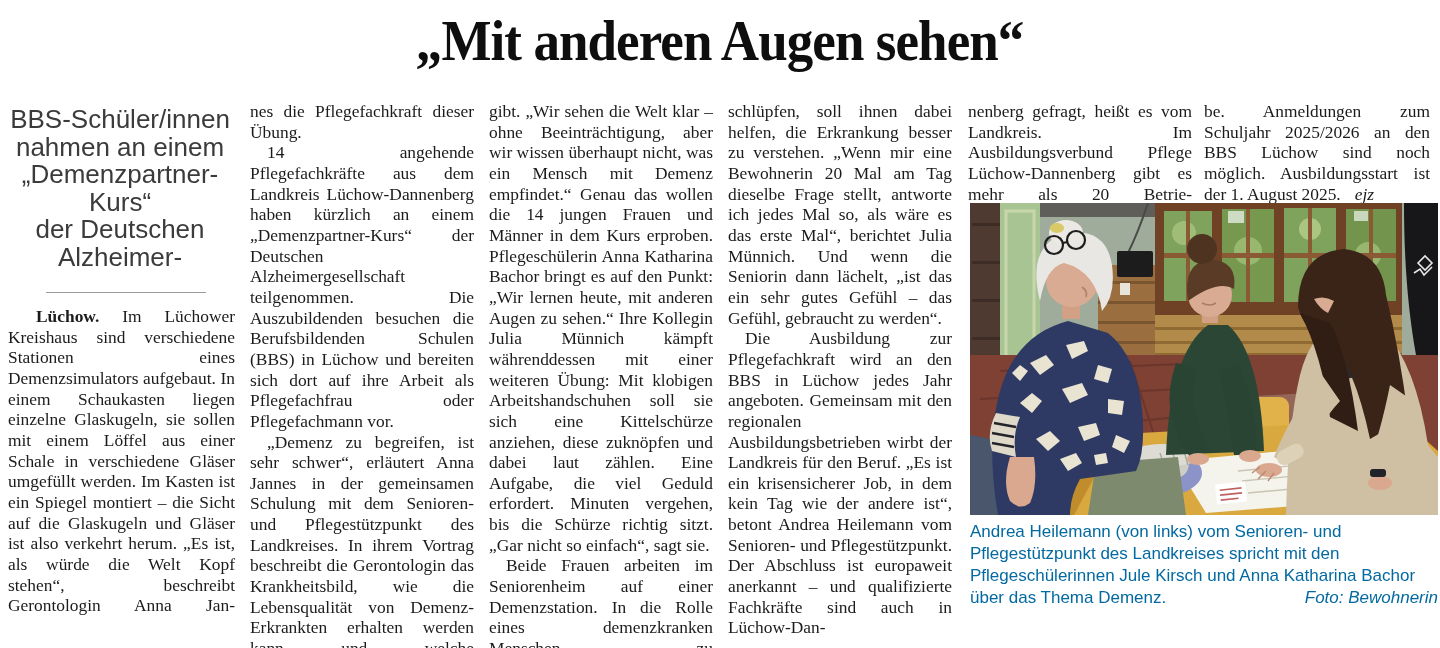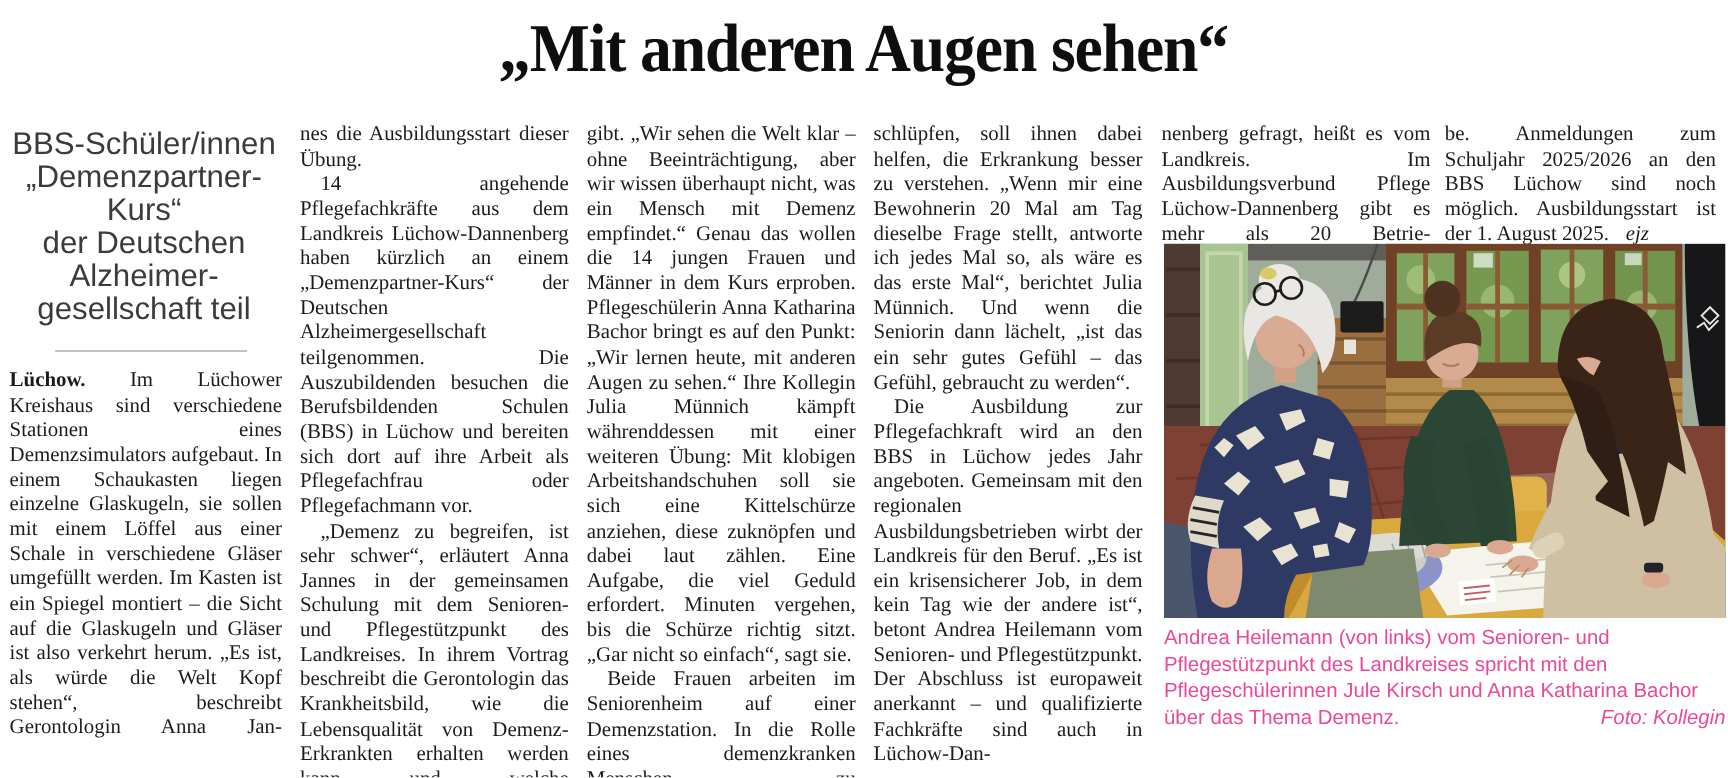--- a/index.html
+++ b/index.html
@@ -21,52 +21,52 @@
        text-align:justify;color:#1b1b1b;}
   .col p{margin:0;}
   .col p.ind{text-indent:17px;}
   .col p.cont{text-align-last:justify;}
   .col1{left:8px;top:306px;width:227px;}
   .col2{left:250px;}
   .col3{left:489px;}
   .col4{left:728px;}
   .col5{left:968px;font-family:Liberation Serif, serif;}
   .col6{left:1204px;width:226px;}
-  .dateline{font-weight:700;}
+  .dateline{font-weight:700;margin-left:28px;}
   .byline{font-style:italic;margin-left:14px;}
 
   .photo{position:absolute;left:970px;top:203px;width:468px;height:312px;overflow:hidden;}
   .photo svg{display:block;}
 
   .caption{position:relative;position:absolute;left:970px;top:521px;width:468px;
-           font-family:"Liberation Sans", sans-serif;font-size:17px;line-height:22px;color:#ec4899;}
+           font-family:"Liberation Sans", sans-serif;font-size:17px;line-height:22px;color:#0369a1;}
   .credit{position:absolute;right:0;bottom:0;font-style:italic;}
 </style>
 </head>
 <body>
 
 <div class="page">
 
   <h1 class="headline"><span class="hl-inner">„Mit anderen Augen sehen“</span></h1>
 
   <div class="standfirst">
     <span class="sf-line">BBS-Schüler/innen</span>
+    <span class="sf-line">nahmen an einem</span>
     <span class="sf-line">„Demenzpartner-Kurs“</span>
     <span class="sf-line">der Deutschen</span>
     <span class="sf-line">Alzheimer-</span>
-    <span class="sf-line">gesellschaft teil</span>
   </div>
   <div class="sf-rule"></div>
 
   <div class="col col1">
     <p class="cont"><span class="dateline">Lüchow.</span><span> Im Lüchower Kreishaus sind verschiedene Stationen eines Demenzsimulators aufgebaut. In einem Schaukasten liegen einzelne Glaskugeln, sie sollen mit einem Löffel aus einer Schale in verschiedene Gläser umgefüllt werden. Im Kasten ist ein Spiegel montiert – die Sicht auf die Glaskugeln und Gläser ist also verkehrt herum. „Es ist, als würde die Welt Kopf stehen“, beschreibt Gerontologin Anna Jan-</span></p>
   </div>
 
   <div class="col col2">
-    <p>nes die Ausbildungsstart dieser Übung.</p>
+    <p>nes die Pflegefachkraft dieser Übung.</p>
     <p class="ind">14 angehende Pflegefachkräfte aus dem Landkreis Lüchow-Dannenberg haben kürzlich an einem „Demenzpartner-Kurs“ der Deutschen Alzheimergesellschaft teilgenommen. Die Auszubildenden besuchen die Berufsbildenden Schulen (BBS) in Lüchow und bereiten sich dort auf ihre Arbeit als Pflegefachfrau oder Pflegefachmann vor.</p>
     <p class="ind cont">„Demenz zu begreifen, ist sehr schwer“, erläutert Anna Jannes in der gemeinsamen Schulung mit dem Senioren- und Pflegestützpunkt des Landkreises. In ihrem Vortrag beschreibt die Gerontologin das Krankheitsbild, wie die Lebensqualität von Demenz-Erkrankten erhalten werden kann und welche Herausforderungen es in der Pflege</p>
   </div>
 
   <div class="col col3">
     <p>gibt. „Wir sehen die Welt klar – ohne Beeinträchtigung, aber wir wissen überhaupt nicht, was ein Mensch mit Demenz empfindet.“ Genau das wollen die 14 jungen Frauen und Männer in dem Kurs erproben. Pflegeschülerin Anna Katharina Bachor bringt es auf den Punkt: „Wir lernen heute, mit anderen Augen zu sehen.“ Ihre Kollegin Julia Münnich kämpft währenddessen mit einer weiteren Übung: Mit klobigen Arbeitshandschuhen soll sie sich eine Kittelschürze anziehen, diese zuknöpfen und dabei laut zählen. Eine Aufgabe, die viel Geduld erfordert. Minuten vergehen, bis die Schürze richtig sitzt. „Gar nicht so einfach“, sagt sie.</p>
     <p class="ind cont">Beide Frauen arbeiten im Seniorenheim auf einer Demenzstation. In die Rolle eines demenzkranken Menschen zu</p>
   </div>
 
   <div class="col col4">
@@ -258,16 +258,16 @@
           <circle cx="106" cy="37" r="9"></circle>
           <path d="M93,40 L97,39"></path>
         </g>
         <path d="M112,84 q6,4 4,10" stroke="#b07f64" stroke-width="1.6" fill="none"></path>
       </g>
     </svg>
   </div>
 
   <div class="caption">
     <span>Andrea Heilemann (von links) vom Senioren- und Pflegestützpunkt des Landkreises spricht mit den Pflegeschülerinnen Jule Kirsch und Anna Katharina Bachor über das Thema Demenz.</span>
-    <span class="credit">Foto: Kollegin</span>
+    <span class="credit">Foto: Bewohnerin</span>
   </div>
 
 </div>
 
 </body></html>

